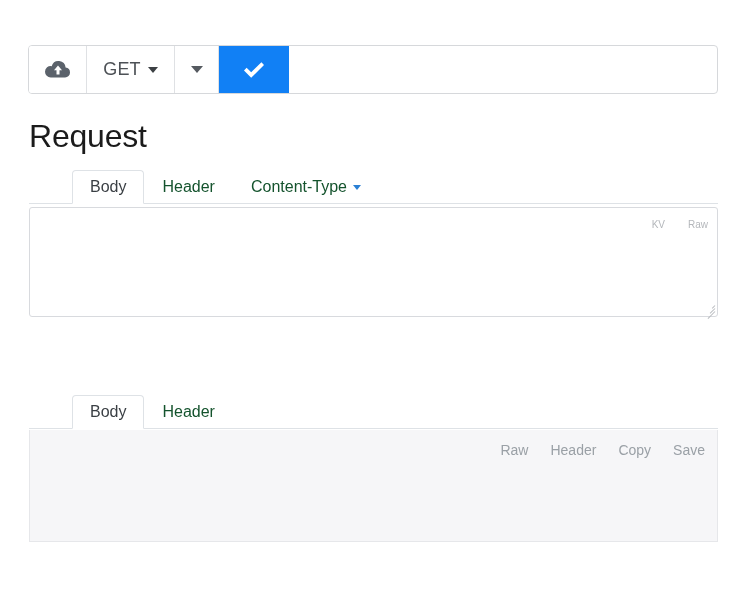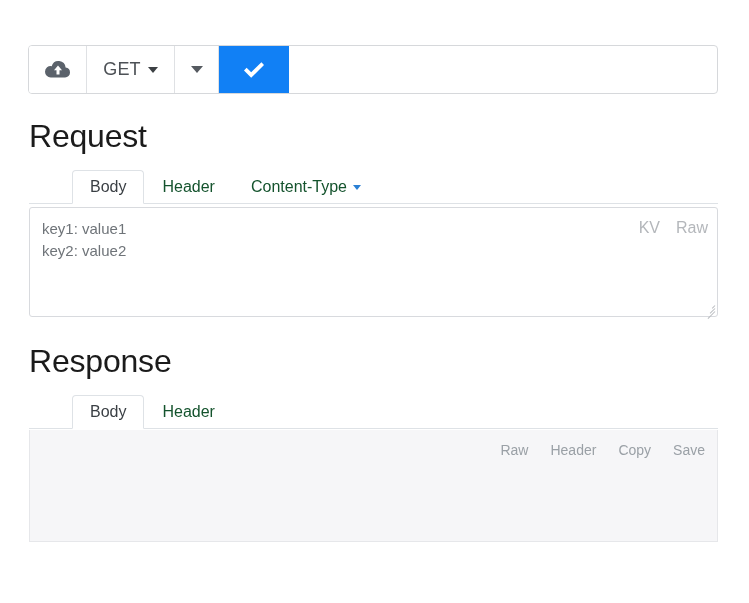--- a/index.html
+++ b/index.html
@@ -185,23 +185,24 @@
     pointer-events: none;
   }
   .kv-raw {
     position: absolute;
     right: 9px;
     top: 11px;
     display: flex;
     gap: 16px;
   }
   .kv-raw span {
-    font-size: 16px;
+    font-size: 10px;
     color: #b4b7bb;
     cursor: pointer;
+    margin-left: 7px;
   }
   .resize-grip {
     position: absolute;
     right: 1px;
     bottom: 1px;
     width: 14px;
     height: 14px;
     cursor: nwse-resize;
   }
   .resize-grip i {
@@ -285,34 +286,31 @@
     <div class="tab">
       <span>Header</span>
     </div>
     <div class="tab tab-dropdown">
       <span>Content-Type</span>
       <span class="caret"></span>
     </div>
   </div>
 
   <div class="req-body-wrap">
-    <div class="req-placeholder">key1: value1
-key2: value2</div>
     <div class="kv-raw">
       <span>KV</span>
       <span>Raw</span>
     </div>
     <div class="resize-grip">
       <i></i>
         <i></i>
         <i></i>
     </div>
   </div>
 
-  <div class="section-title" id="response-title">Response</div>
 
   <div class="tabs" id="response-tabs">
     <div class="tab active">
       <span>Body</span>
     </div>
     <div class="tab">
       <span>Header</span>
     </div>
   </div>
 

